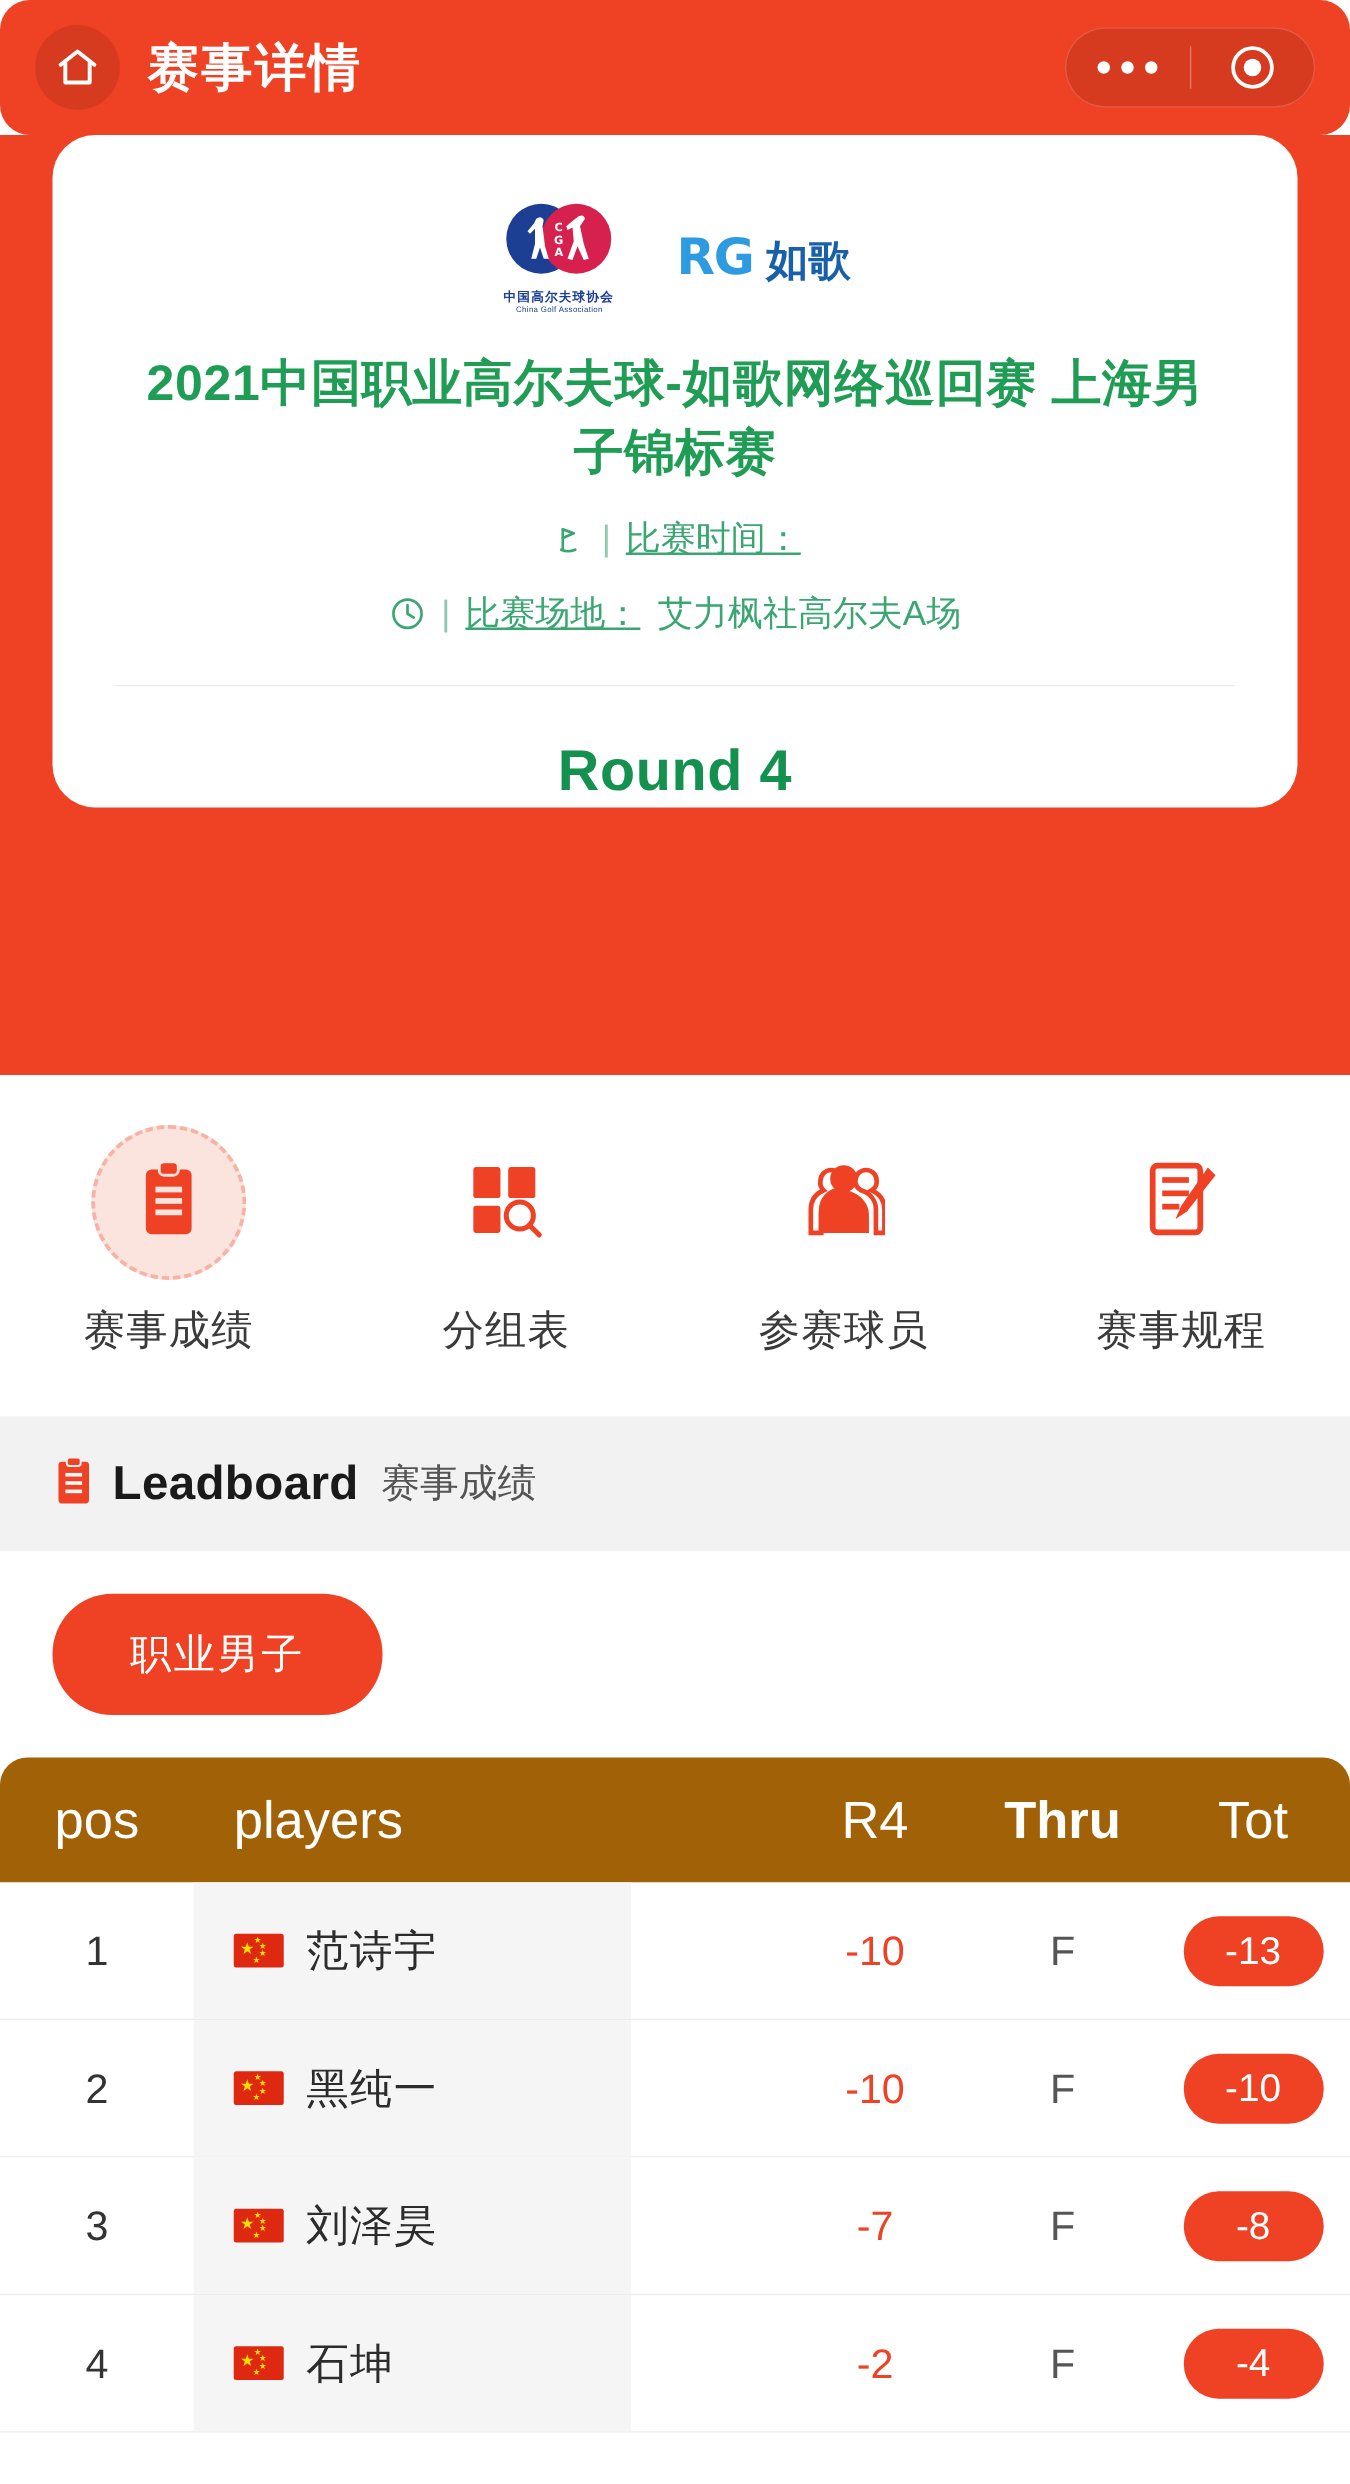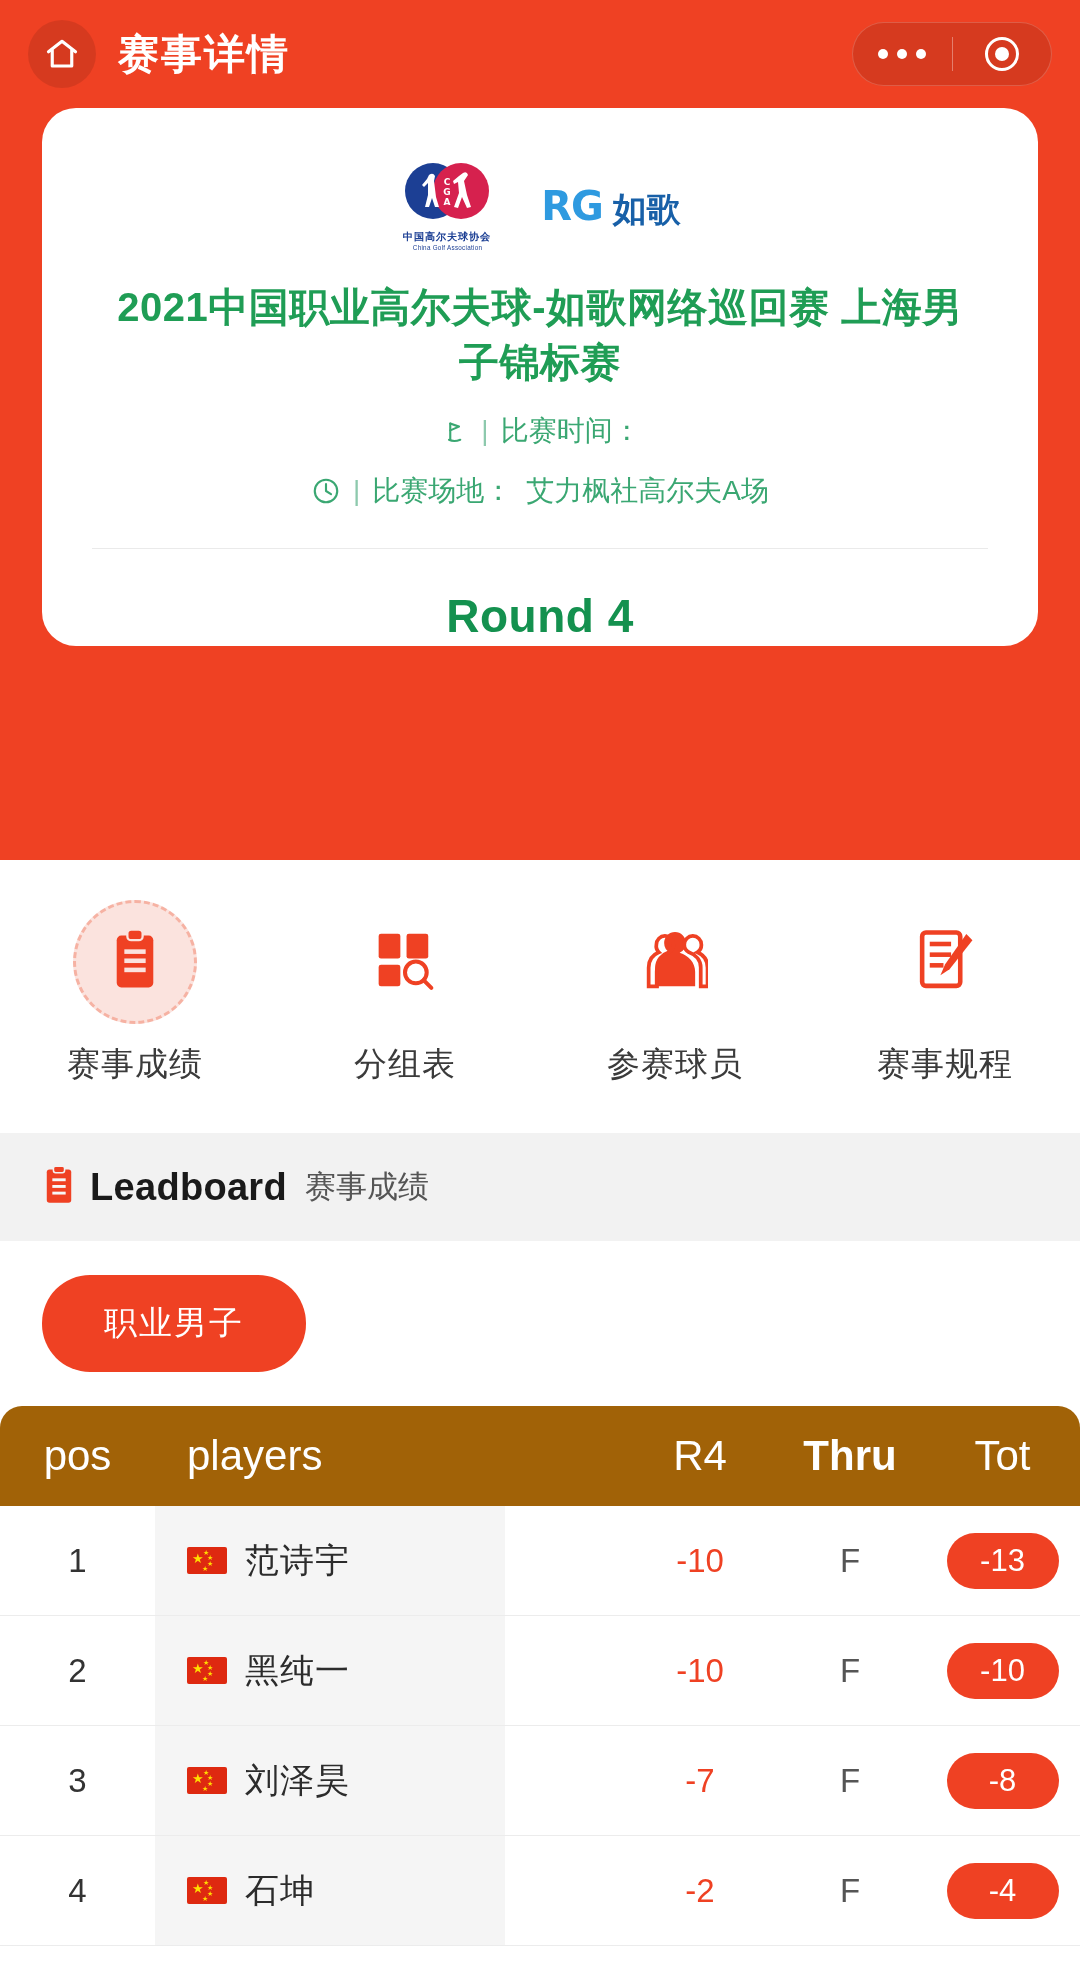--- a/index.html
+++ b/index.html
@@ -13,20 +13,21 @@
 
   
   .header {
     position: relative;
     width: 1080px;
     height: 108px;
     background: #ef4123;
     display: flex;
     align-items: center;
     padding: 0 28px;
+    border-radius: 24px;
   }
   .home-btn {
     width: 68px; height: 68px;
     border-radius: 50%;
     background: rgba(0,0,0,0.10);
     display: flex; align-items: center; justify-content: center;
     flex: 0 0 auto;
   }
   .home-icon svg { display: block; }
   .header-title {
@@ -118,21 +119,21 @@
     display: flex;
     align-items: center;
     justify-content: center;
     color: #3aa772;
     font-size: 28px;
     margin-top: 22px;
     gap: 6px;
   }
   .meta-line .m-icon { display: flex; align-items: center; margin-right: 4px; }
   .meta-sep { color: #8dc9ad; margin: 0 6px 0 2px; }
-  .meta-label { color: #3aa772; }
+  .meta-label { color: #3aa772; text-decoration: underline; }
   .meta-value { color: #3aa772; margin-left: 8px; }
 
   .hero-divider {
     width: 896px;
     height: 1px;
     background: #eaeaea;
     margin-top: 38px;
   }
   .round-label {
     margin-top: 40px;

